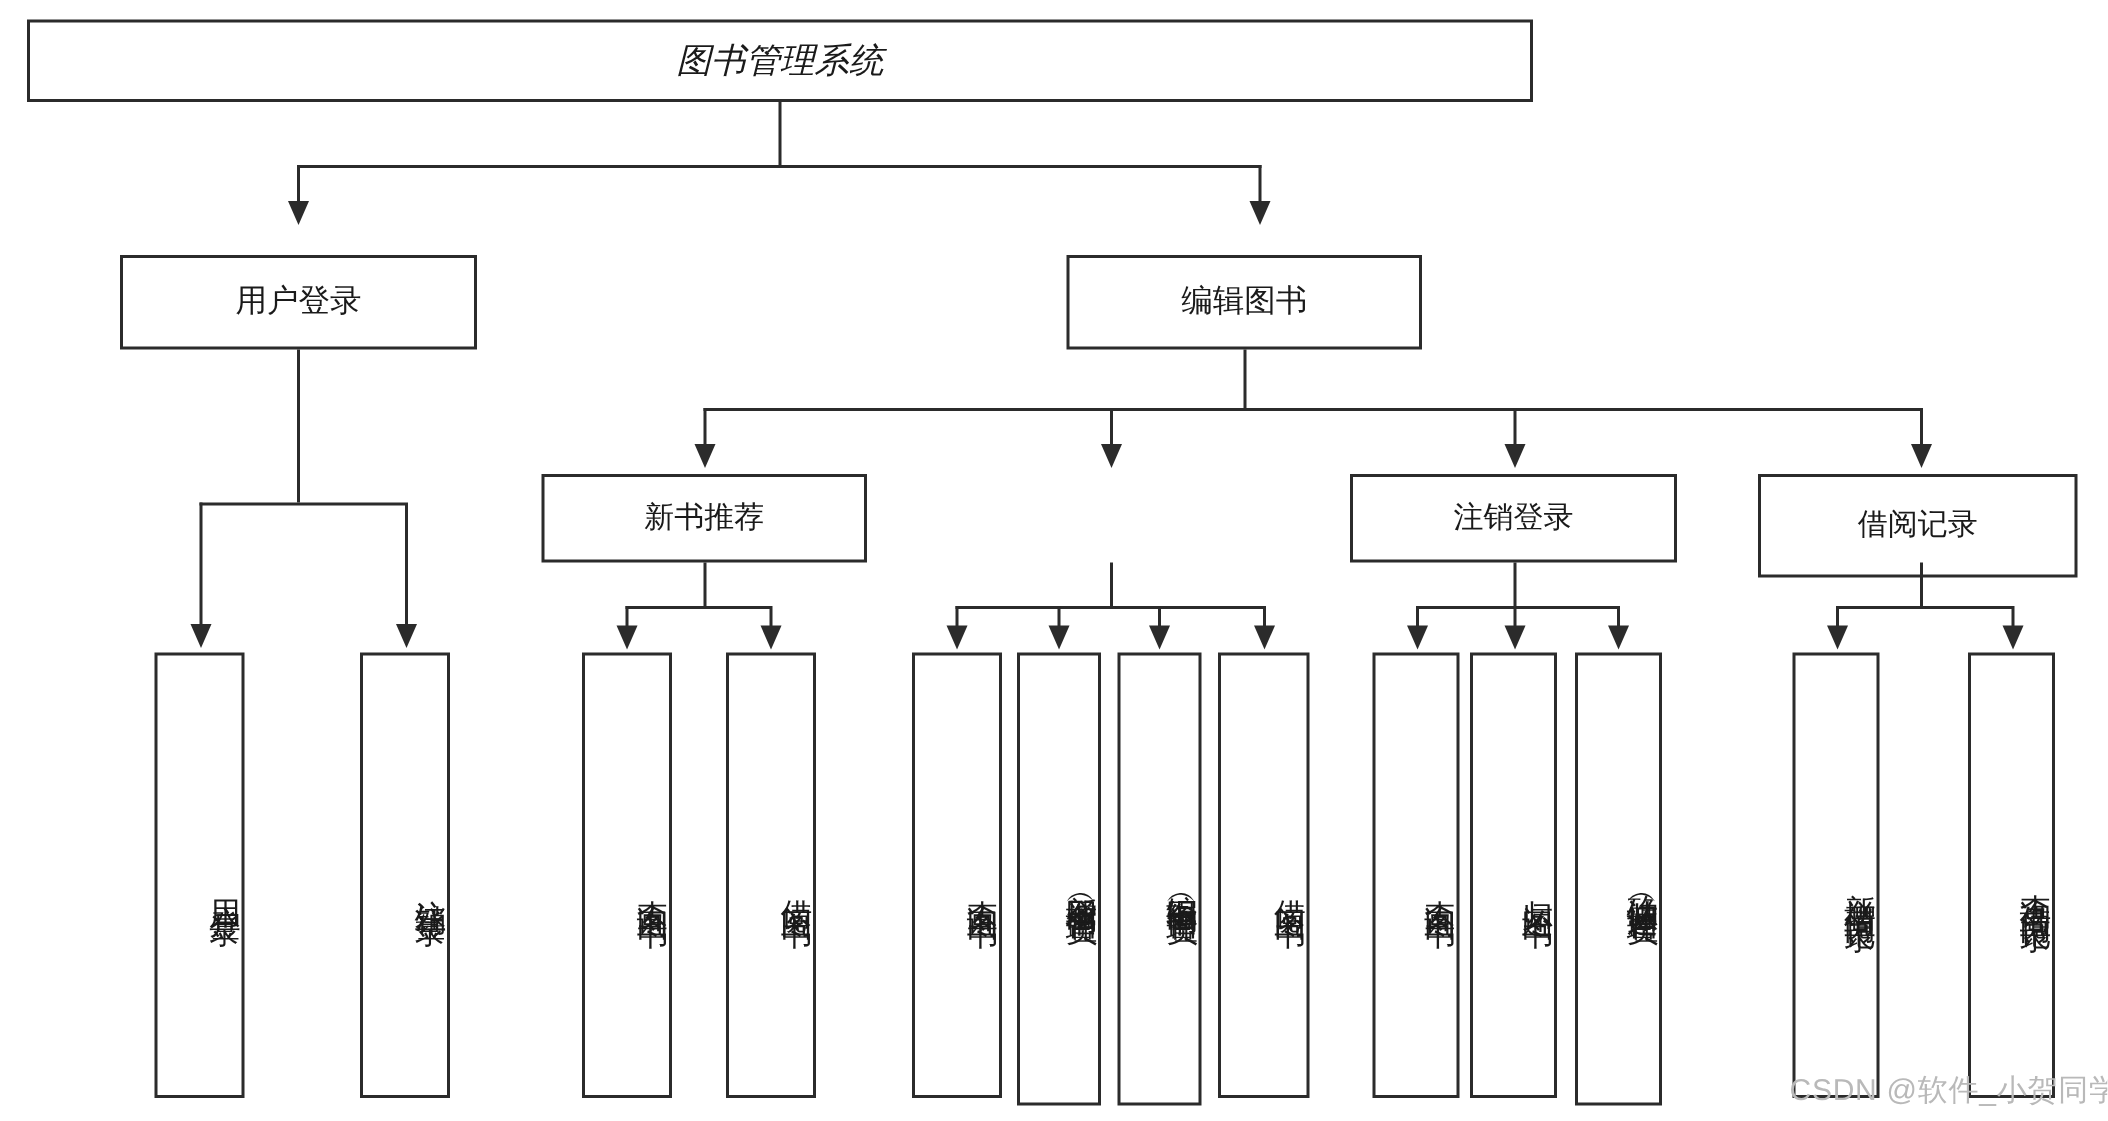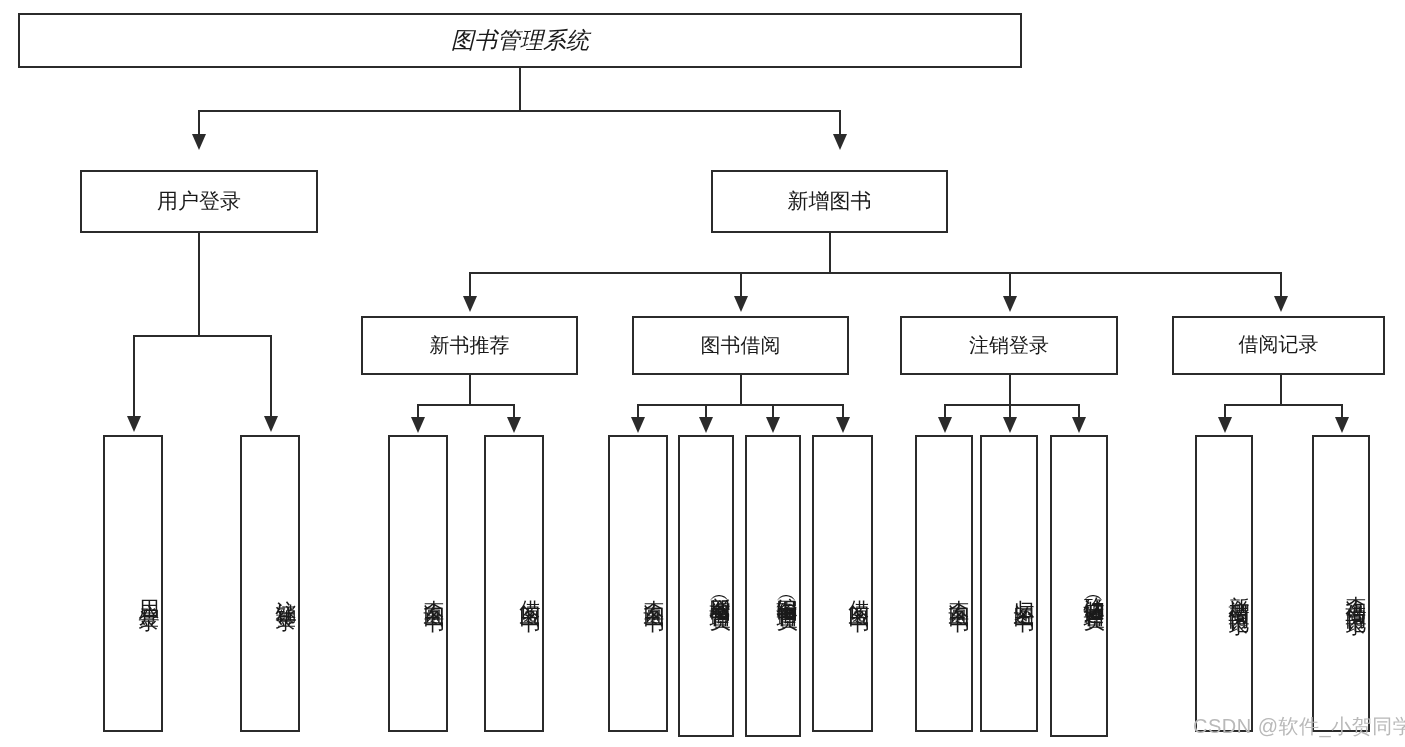--- a/index.html
+++ b/index.html
@@ -97,21 +97,21 @@
 
   <div class="vline" style="left:198px; top:110px; height:27px;"></div>
   <div class="arrow" style="left:192px; top:134px;"></div>
   <div class="vline" style="left:839px; top:110px; height:27px;"></div>
   <div class="arrow" style="left:833px; top:134px;"></div>
 
   <div class="node level1" style="left:80px; top:170px; width:238px; height:63px;">
     <span>用户登录</span>
   </div>
   <div class="node level1" style="left:711px; top:170px; width:237px; height:63px;">
-    <span>新增图书</span>
+    <span>编辑图书</span>
   </div>
 
   <div class="vline" style="left:198px; top:233px; height:102px;"></div>
   <div class="hline" style="left:133px; top:335px; width:137px;"></div>
   <div class="vline" style="left:133px; top:335px; height:83px;"></div>
   <div class="arrow" style="left:127px; top:416px;"></div>
   <div class="vline" style="left:270px; top:335px; height:83px;"></div>
   <div class="arrow" style="left:264px; top:416px;"></div>
 
   <div class="vline" style="left:829px; top:233px; height:39px;"></div>
@@ -121,27 +121,24 @@
   <div class="vline" style="left:740px; top:272px; height:26px;"></div>
   <div class="arrow" style="left:734px; top:296px;"></div>
   <div class="vline" style="left:1009px; top:272px; height:26px;"></div>
   <div class="arrow" style="left:1003px; top:296px;"></div>
   <div class="vline" style="left:1280px; top:272px; height:26px;"></div>
   <div class="arrow" style="left:1274px; top:296px;"></div>
 
   <div class="node level2" style="left:361px; top:316px; width:217px; height:59px;">
     <span>新书推荐</span>
   </div>
-  <div class="node level2" style="left:632px; top:316px; width:217px; height:59px;">
-    <span>图书借阅</span>
-  </div>
   <div class="node level2" style="left:900px; top:316px; width:218px; height:59px;">
     <span>注销登录</span>
   </div>
-  <div class="node level2" style="left:1172px; top:316px; width:213px; height:59px;font-family:Liberation Mono, monospace;">
+  <div class="node level2" style="left:1172px; top:316px; width:213px; height:69px;">
     <span>借阅记录</span>
   </div>
 
   <div class="vline" style="left:469px; top:375px; height:29px;"></div>
   <div class="hline" style="left:417px; top:404px; width:97px;"></div>
   <div class="vline" style="left:417px; top:404px; height:15px;"></div>
   <div class="arrow" style="left:411px; top:417px;"></div>
   <div class="vline" style="left:513px; top:404px; height:15px;"></div>
   <div class="arrow" style="left:507px; top:417px;"></div>
 

